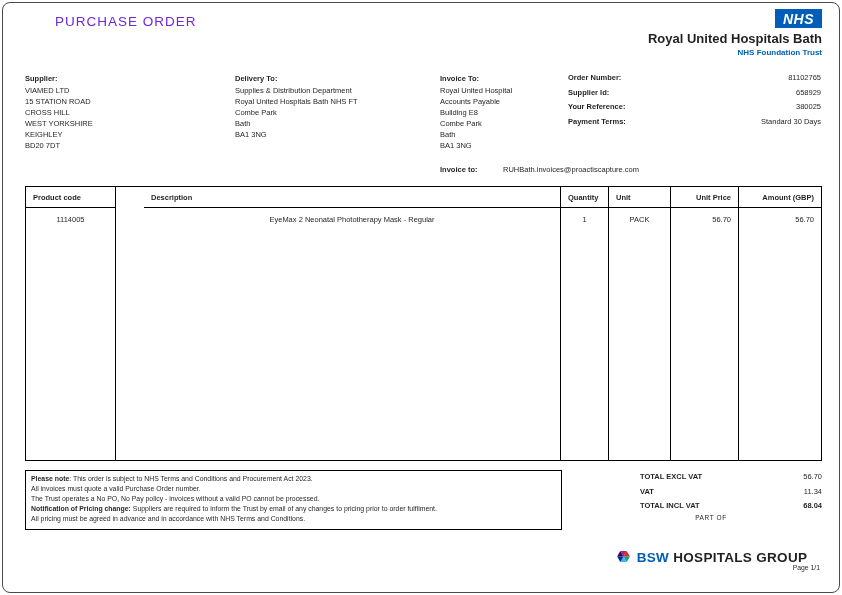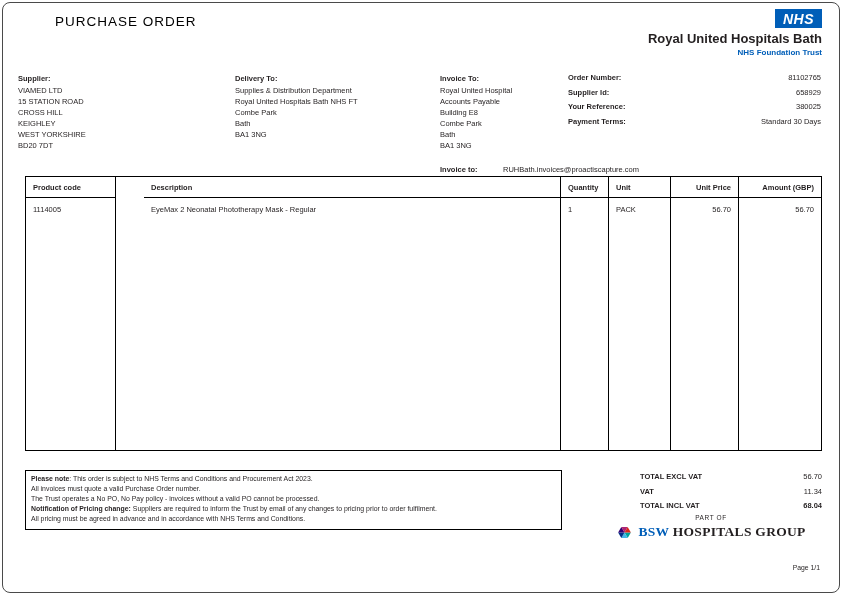--- a/index.html
+++ b/index.html
@@ -3,68 +3,68 @@
 <meta charset="utf-8">
 <style>
   html,body{margin:0;padding:0;background:#fff;}
   .page{
     position:relative;width:842px;height:595px;background:#fff;
     font-family:"Liberation Sans",sans-serif;color:#231f20;overflow:hidden;
   }
   .page-border{position:absolute;inset:2px;border:1px solid #4a4a4a;border-radius:8px;pointer-events:none;}
   .b{font-weight:bold;}
   
-  .po-title{position:absolute;left:55px;top:14px;font-size:13.5px;letter-spacing:1px;color:#000000;}
+  .po-title{position:absolute;left:55px;top:14px;font-size:13.5px;letter-spacing:1px;color:#6d28d9;}
   
   .nhs-block{position:absolute;right:20px;top:9px;text-align:right;}
   .nhs-logo{display:inline-flex;align-items:center;justify-content:center;background:#005EB8;color:#fff;
     width:47px;height:19px;font-size:14px;font-weight:bold;font-style:italic;letter-spacing:.5px;}
   .nhs-org{font-size:13px;font-weight:bold;margin-top:3px;color:#231f20;}
   .nhs-sub{font-size:8px;color:#005EB8;margin-top:2px;font-weight:bold;}
   
   .info{position:absolute;top:73px;font-size:7.5px;line-height:11px;}
   .info .lbl{font-weight:bold;margin-bottom:1px;}
-  .info-supplier{left:18px;width:200px;}
+  .info-supplier{left:25px;width:200px;}
   .info-delivery{left:235px;width:200px;}
   .info-invoice{left:440px;width:125px;}
   .meta{position:absolute;left:568px;top:73px;width:253px;font-size:7.5px;}
   .meta-row{display:flex;justify-content:space-between;height:14.5px;align-items:flex-start;}
   
   .contacts{position:absolute;left:440px;top:165px;font-size:7.5px;}
   .contact-row{display:flex;margin-bottom:5px;}
   .contact-row .lbl{font-weight:bold;width:63px;}
   
-  .po-table{position:absolute;left:25px;top:176px;width:797px;height:275px;border:1px solid #000;
+  .po-table{position:absolute;left:25px;top:186px;width:797px;height:275px;border:1px solid #000;
     display:flex;box-sizing:border-box;background:#fff;}
   .col{border-right:1px solid #000;box-sizing:border-box;display:flex;flex-direction:column;}
   .col:last-child{border-right:none;}
   .col-product{width:90px;}
   .col-desc{flex:1;margin-left:28px;}
   .col-qty{width:48px;}
   .col-unit{width:62px;}
   .col-price{width:68px;}
   .col-amount{width:82px;}
   .th{height:21px;border-bottom:1px solid #000;font-weight:bold;font-size:7.5px;display:flex;
     align-items:center;padding:0 7px;box-sizing:border-box;}
-  .td{font-size:7.5px;padding:7px 7px 0 7px;}
+  .td{font-size:7.5px;padding:7px 7px 0 7px;text-align:center;}
   .num .th{justify-content:flex-end;}
   .num .td{text-align:right;}
   
   .notes{position:absolute;left:25px;top:470px;width:537px;height:60px;border:1px solid #000;
     box-sizing:border-box;padding:3px 5px;font-size:6.9px;line-height:10px;}
   
   .totals{position:absolute;left:640px;top:472px;width:182px;font-size:7.5px;}
   .total-row{display:flex;justify-content:space-between;height:14.5px;}
   .total-row .lbl{font-weight:bold;}
   .total-row.grand .val{font-weight:bold;}
   
   .part-of{position:absolute;left:600px;top:514px;width:222px;text-align:center;font-size:6.5px;
     letter-spacing:.6px;color:#231f20;}
-  .bsw{position:absolute;left:600px;top:524px;width:222px;display:flex;align-items:flex-start;
-    justify-content:center;gap:5px;font-family:Liberation Serif, serif;}
+  .bsw{position:absolute;left:600px;top:548px;width:222px;display:flex;align-items:flex-end;
+    justify-content:center;gap:5px;}
   .bsw-name{font-size:13.5px;font-weight:bold;letter-spacing:.3px;white-space:pre;}
   .bsw-blue{color:#005EB8;}
   .bsw-black{color:#231f20;}
   .page-num{position:absolute;right:22px;top:564px;font-size:6.8px;}
 </style>
 </head>
 <body>
 
 <div class="page">
   <div class="page-border"></div>
@@ -75,22 +75,22 @@
     <div class="nhs-logo">NHS</div>
     <div class="nhs-org">Royal United Hospitals Bath</div>
     <div class="nhs-sub">NHS Foundation Trust</div>
   </div>
 
   <div class="info info-supplier">
     <div class="lbl">Supplier:</div>
     <div>VIAMED LTD</div>
     <div>15 STATION ROAD</div>
     <div>CROSS HILL</div>
+    <div>WEST YORKSHIRE</div>
     <div>KEIGHLEY</div>
-    <div>WEST YORKSHIRE</div>
     <div>BD20 7DT</div>
   </div>
 
   <div class="info info-delivery">
     <div class="lbl">Delivery To:</div>
     <div>Supplies &amp; Distribution Department</div>
     <div>Royal United Hospitals Bath NHS FT</div>
     <div>Combe Park</div>
     <div>Bath</div>
     <div>BA1 3NG</div>

